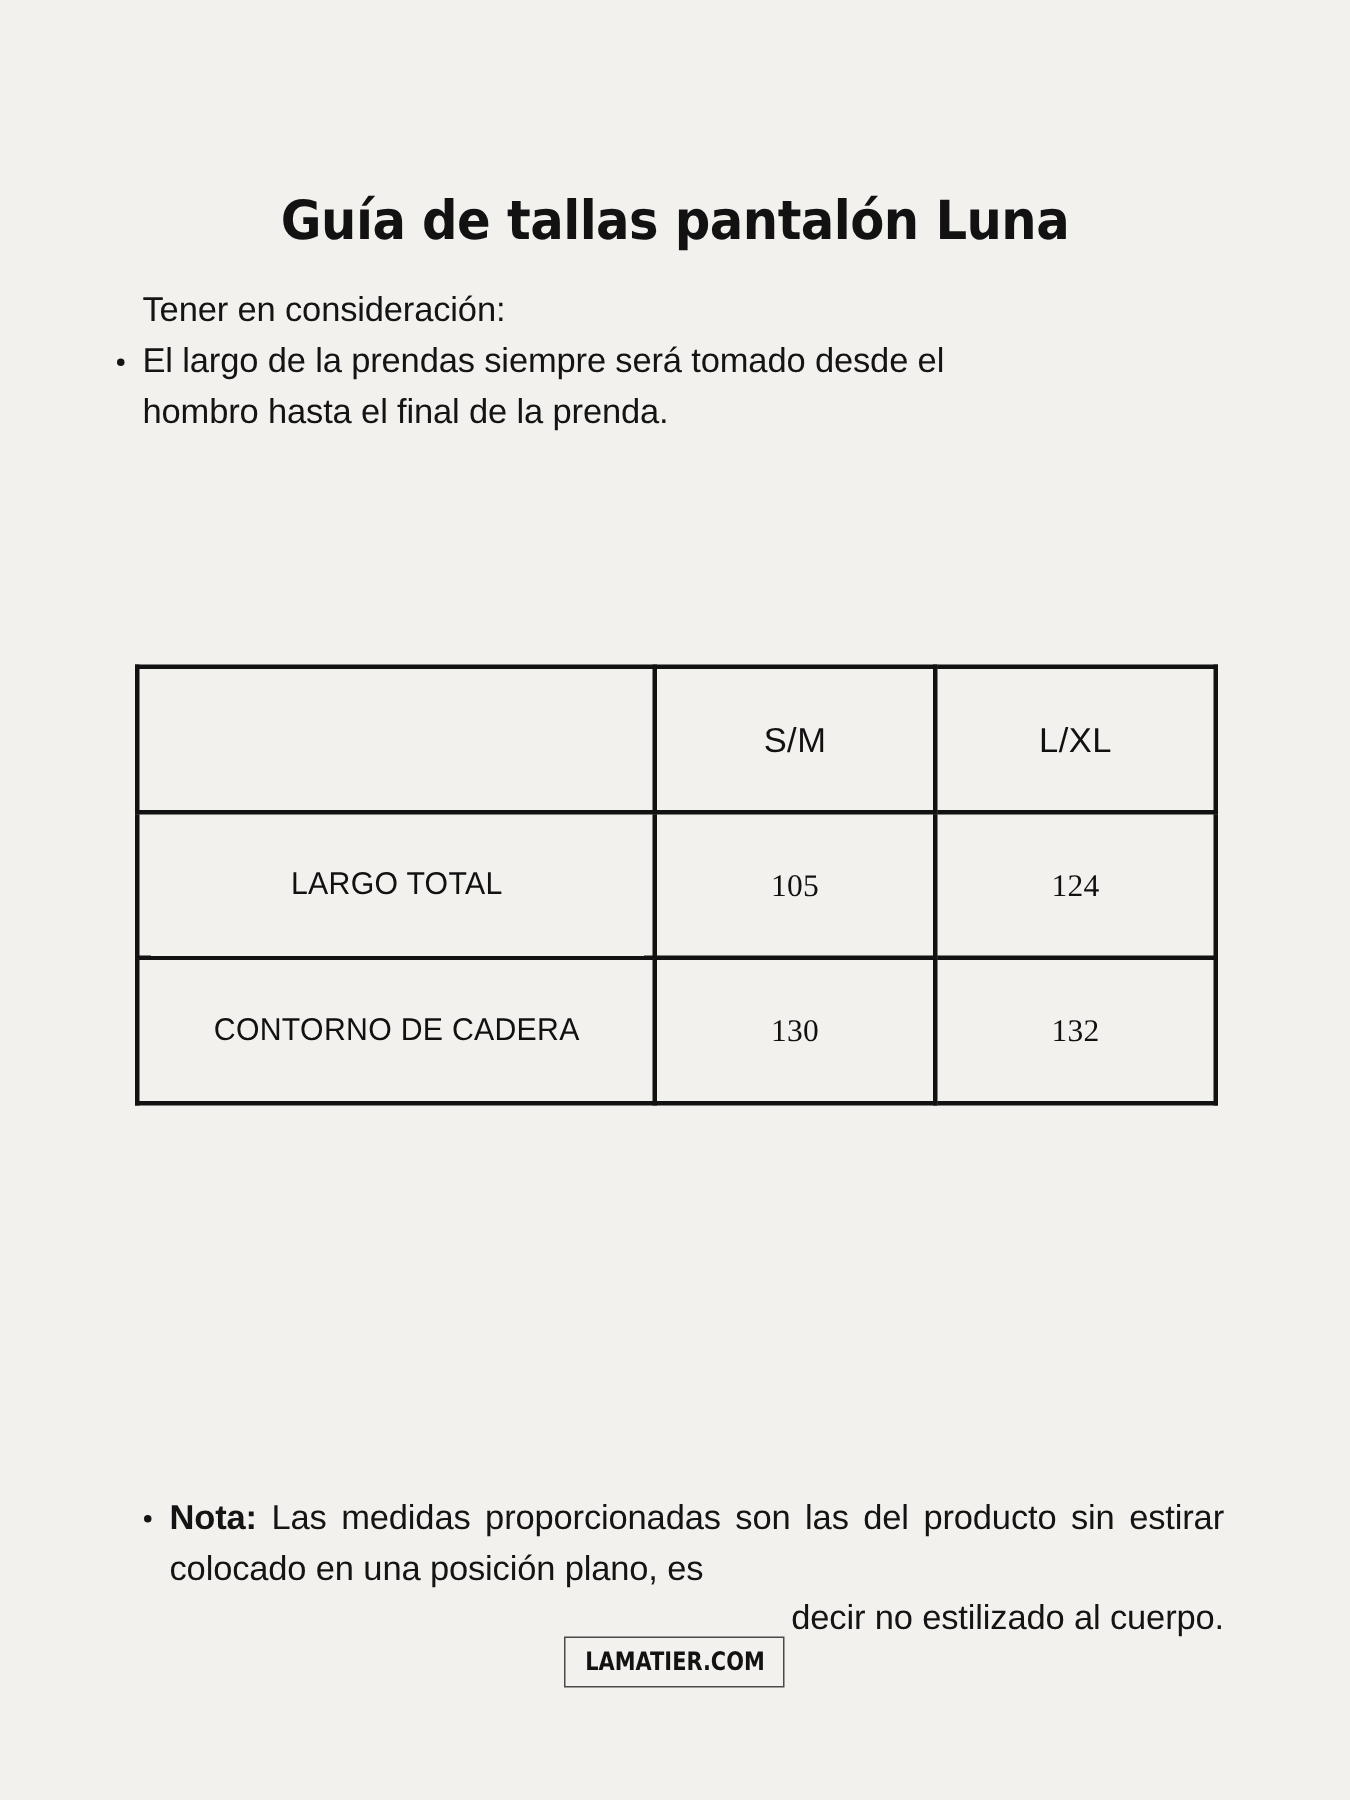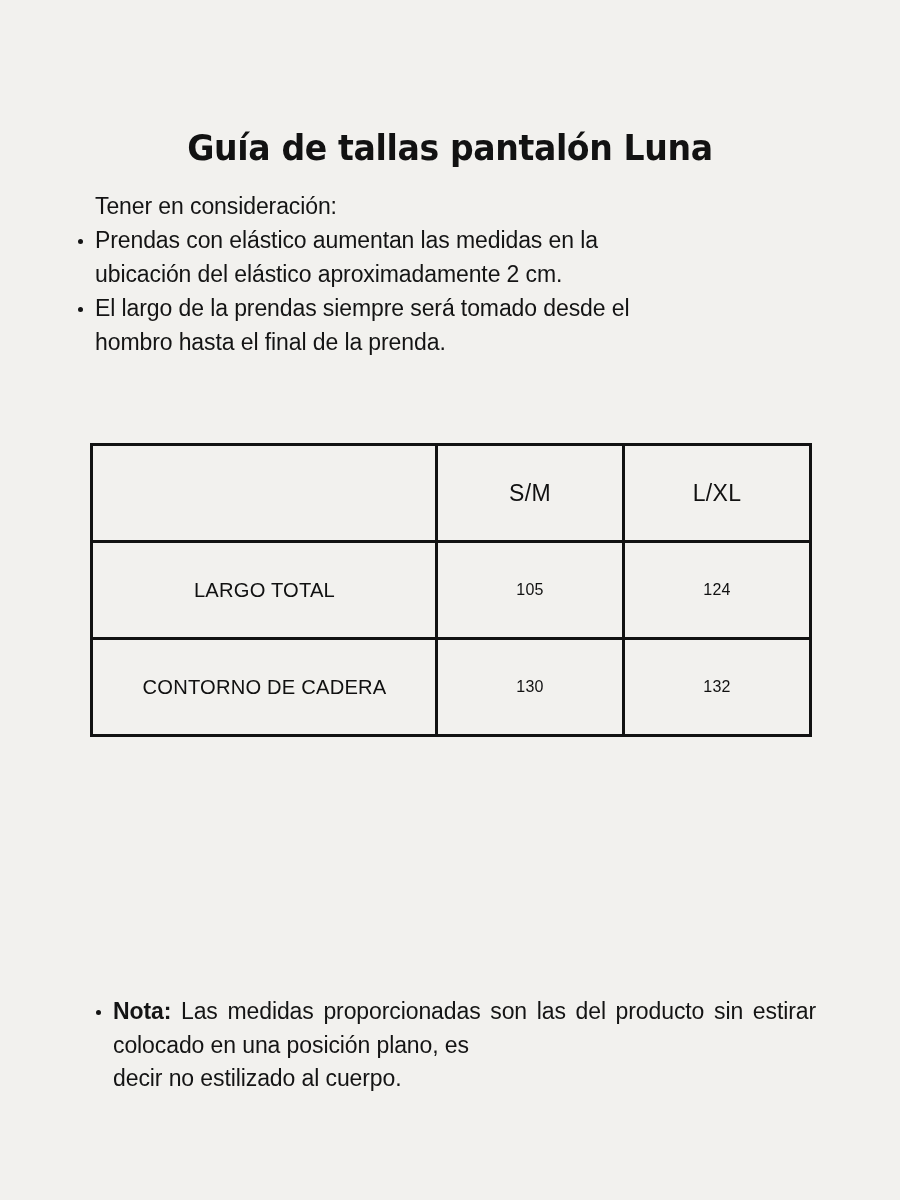--- a/index.html
+++ b/index.html
@@ -117,22 +117,23 @@
   }
   table.size-table tbody td {
     height: 92px;
   }
   td.row-label {
     font-size: 21px;
     letter-spacing: 0.2px;
     transform: scaleX(0.96);
   }
   td.row-value {
-    font-size: 16px;
+    font-size: 21px;
     letter-spacing: 0.2px;
+    font-family: Liberation Serif, serif;
   }
 
   
   .footer-note {
     position: absolute;
     top: 948px;
     left: 90px;
     width: 726px;
   }
   .footer-note ul {
@@ -159,21 +160,21 @@
     width: 5px;
     height: 5px;
     border-radius: 50%;
     background: #141414;
   }
   .footer-note .note-label {
     font-weight: bold;
   }
   .footer-note .last-line {
     display: block;
-    text-align: left;
+    text-align: right;
   }
 
   
   .brand-badge {
     position: absolute;
     top: 1091px;
     left: 376px;
     width: 147px;
     height: 34px;
     border: 1.5px solid #4a4a4a;
@@ -196,24 +197,20 @@
 </head>
 <body>
 
 <div class="page">
 
   <h1 class="title">Guía de tallas pantalón Luna</h1>
 
   <div class="intro-block">
     <div class="intro-lead">Tener en consideración:</div>
     <ul class="notes-list">
-      <li>
-        <span>Prendas con elástico aumentan las medidas en la</span>
-        <span class="last-line">ubicación del elástico aproximadamente 2 cm.</span>
-      </li>
       <li>
         <span>El largo de la prendas siempre será tomado desde el</span>
         <span class="last-line">hombro hasta el final de la prenda.</span>
       </li>
     </ul>
   </div>
 
   <div class="size-table-wrap">
     <table class="size-table">
       <colgroup>
@@ -246,14 +243,17 @@
   <div class="footer-note">
     <ul>
       <li>
         <span class="note-label">Nota:</span>
         <span>Las medidas proporcionadas son las del producto sin estirar colocado en una posición plano, es</span>
         <span class="last-line">decir no estilizado al cuerpo.</span>
       </li>
     </ul>
   </div>
 
+  <div class="brand-badge">
+    <span class="brand-text">LAMATIER.COM</span>
+  </div>
 
 </div>
 
 </body></html>

